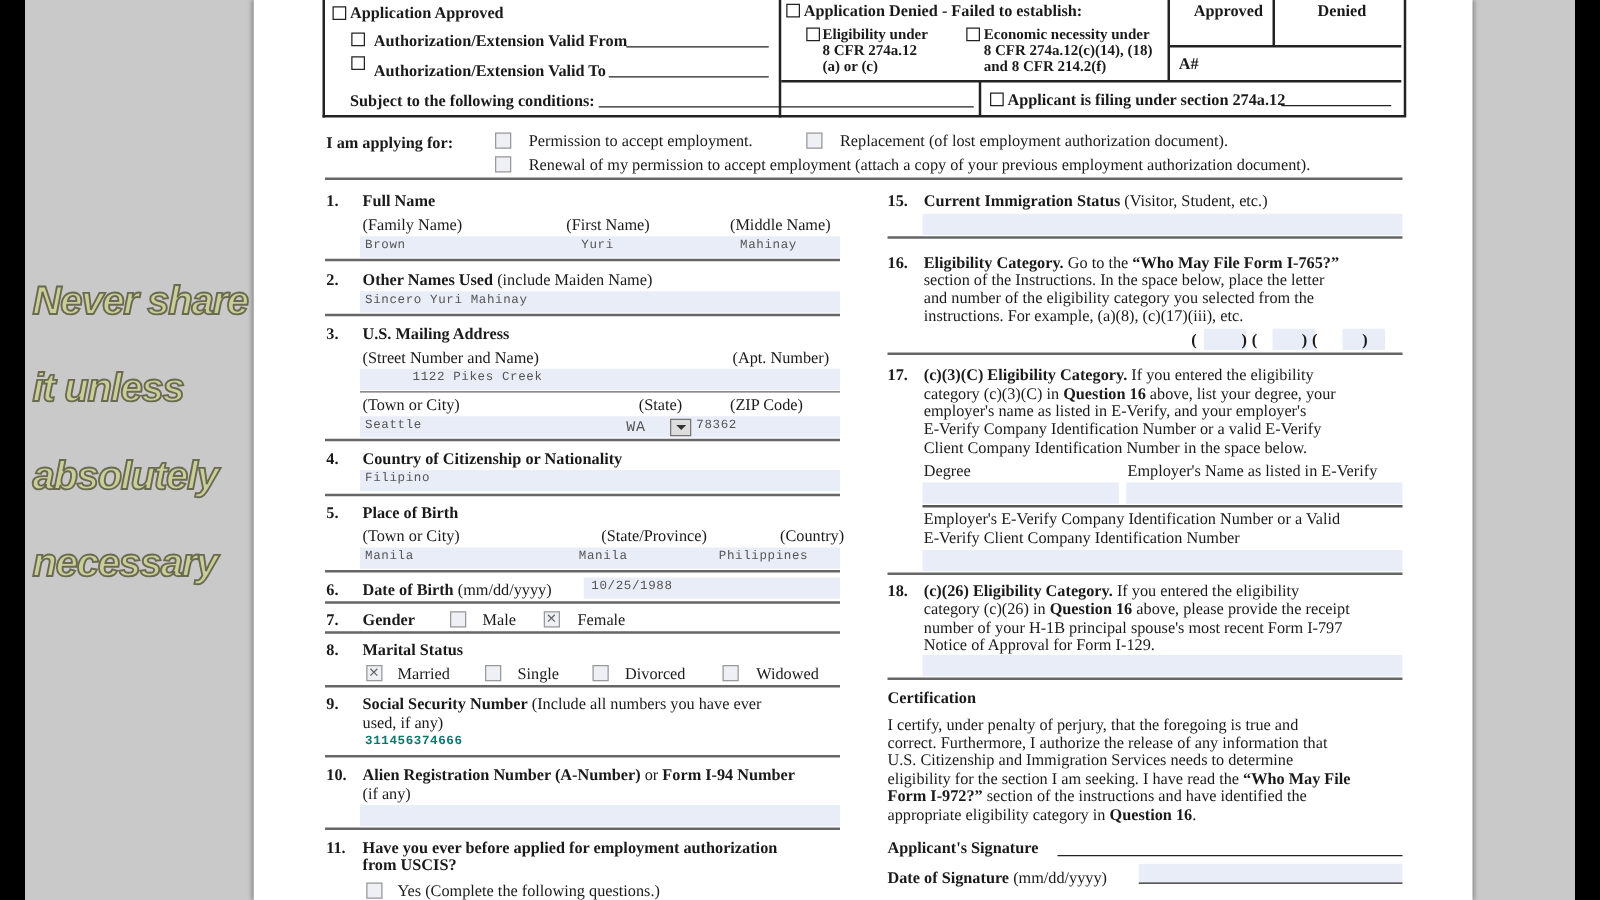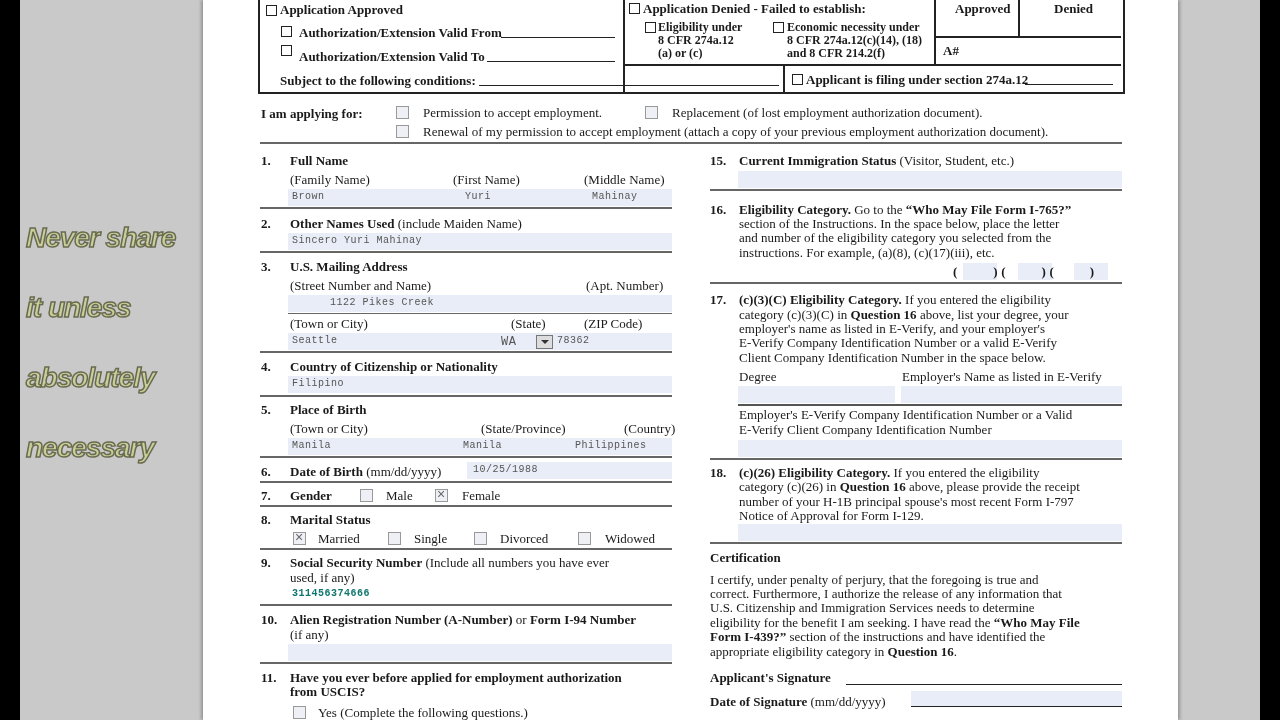--- a/index.html
+++ b/index.html
@@ -16,21 +16,21 @@
   .t { font-size:13px; white-space:nowrap; }
   .mono { font-family:"Liberation Mono", monospace; font-size:10px; color:#555; letter-spacing:0.5px; }
   .rule { position:absolute; height:2px; background:#666; }
   .thin { position:absolute; height:1px; background:#222; }
   .fill { position:absolute; background:#e9edf7; }
   .cb { position:absolute; width:13px; height:13px; border:1px solid #999; background:#eef0f6; box-sizing:border-box; }
   .cb.checked::after { content:"×"; position:absolute; left:1px; top:-4px; font-family:"Liberation Sans", sans-serif; font-size:14px; color:#666; }
   .smcb { position:absolute; width:9px; height:9px; border:1px solid #222; background:#fff; }
   .boxline { position:absolute; border:2px solid #222; }
   .overlay { position:absolute; font-family:"Liberation Sans", sans-serif; font-style:italic; font-weight:bold;
-             font-size:28px; color:#c8cf98; -webkit-text-stroke:1.5px #6a6a50; white-space:nowrap; letter-spacing:-1px; }
+             font-size:32px; color:#c8cf98; -webkit-text-stroke:1.5px #6a6a50; white-space:nowrap; letter-spacing:-1px; }
   .ddbtn { position:absolute; width:17px; height:14px; border:1px solid #777; background:#ddd; box-sizing:border-box; }
   .ddbtn::after { content:""; position:absolute; left:4px; top:4px; border-left:4px solid transparent; border-right:4px solid transparent; border-top:4px solid #333; }
 </style>
 </head>
 <body>
 
 <div class="viewer-bg"></div>
 
 <div class="page">
 
@@ -214,22 +214,22 @@
   <div class="abs t" style="left:536px;top:479px;"><span>category (c)(26) in </span><span class="b">Question 16</span><span> above, please provide the receipt</span></div>
   <div class="abs t" style="left:536px;top:494px;">number of your H-1B principal spouse's most recent Form I-797</div>
   <div class="abs t" style="left:536px;top:508px;">Notice of Approval for Form I-129.</div>
   <div class="fill" style="left:535px;top:524px;width:384px;height:17px;"></div>
   <div class="rule" style="left:507px;top:542px;width:412px;"></div>
 
   <div class="abs t b" style="left:507px;top:550px;">Certification</div>
   <div class="abs t" style="left:507px;top:572px;">I certify, under penalty of perjury, that the foregoing is true and</div>
   <div class="abs t" style="left:507px;top:586px;">correct.  Furthermore, I authorize the release of any information that</div>
   <div class="abs t" style="left:507px;top:600px;">U.S. Citizenship and Immigration Services needs to determine</div>
-  <div class="abs t" style="left:507px;top:615px;"><span>eligibility for the benefit I am seeking.  I have read the </span><span class="b">“Who May File</span></div>
-  <div class="abs t" style="left:507px;top:629px;"><span class="b">Form I-439?”</span><span> section of the instructions and have identified the</span></div>
+  <div class="abs t" style="left:507px;top:615px;"><span>eligibility for the section I am seeking.  I have read the </span><span class="b">“Who May File</span></div>
+  <div class="abs t" style="left:507px;top:629px;"><span class="b">Form I-972?”</span><span> section of the instructions and have identified the</span></div>
   <div class="abs t" style="left:507px;top:644px;"><span>appropriate eligibility category in </span><span class="b">Question 16</span><span>.</span></div>
   <div class="abs t b" style="left:507px;top:670px;">Applicant's Signature</div>
   <div class="thin" style="left:643px;top:684px;width:276px;"></div>
   <div class="abs t" style="left:507px;top:694px;"><span class="b">Date of Signature</span> <span>(mm/dd/yyyy)</span></div>
   <div class="fill" style="left:708px;top:691px;width:211px;height:15px;"></div>
   <div class="thin" style="left:708px;top:706px;width:211px;"></div>
 </div>
 
 <div class="overlay" style="left:26px;top:222px;">Never share</div>
 <div class="overlay" style="left:26px;top:292px;">it unless</div>

